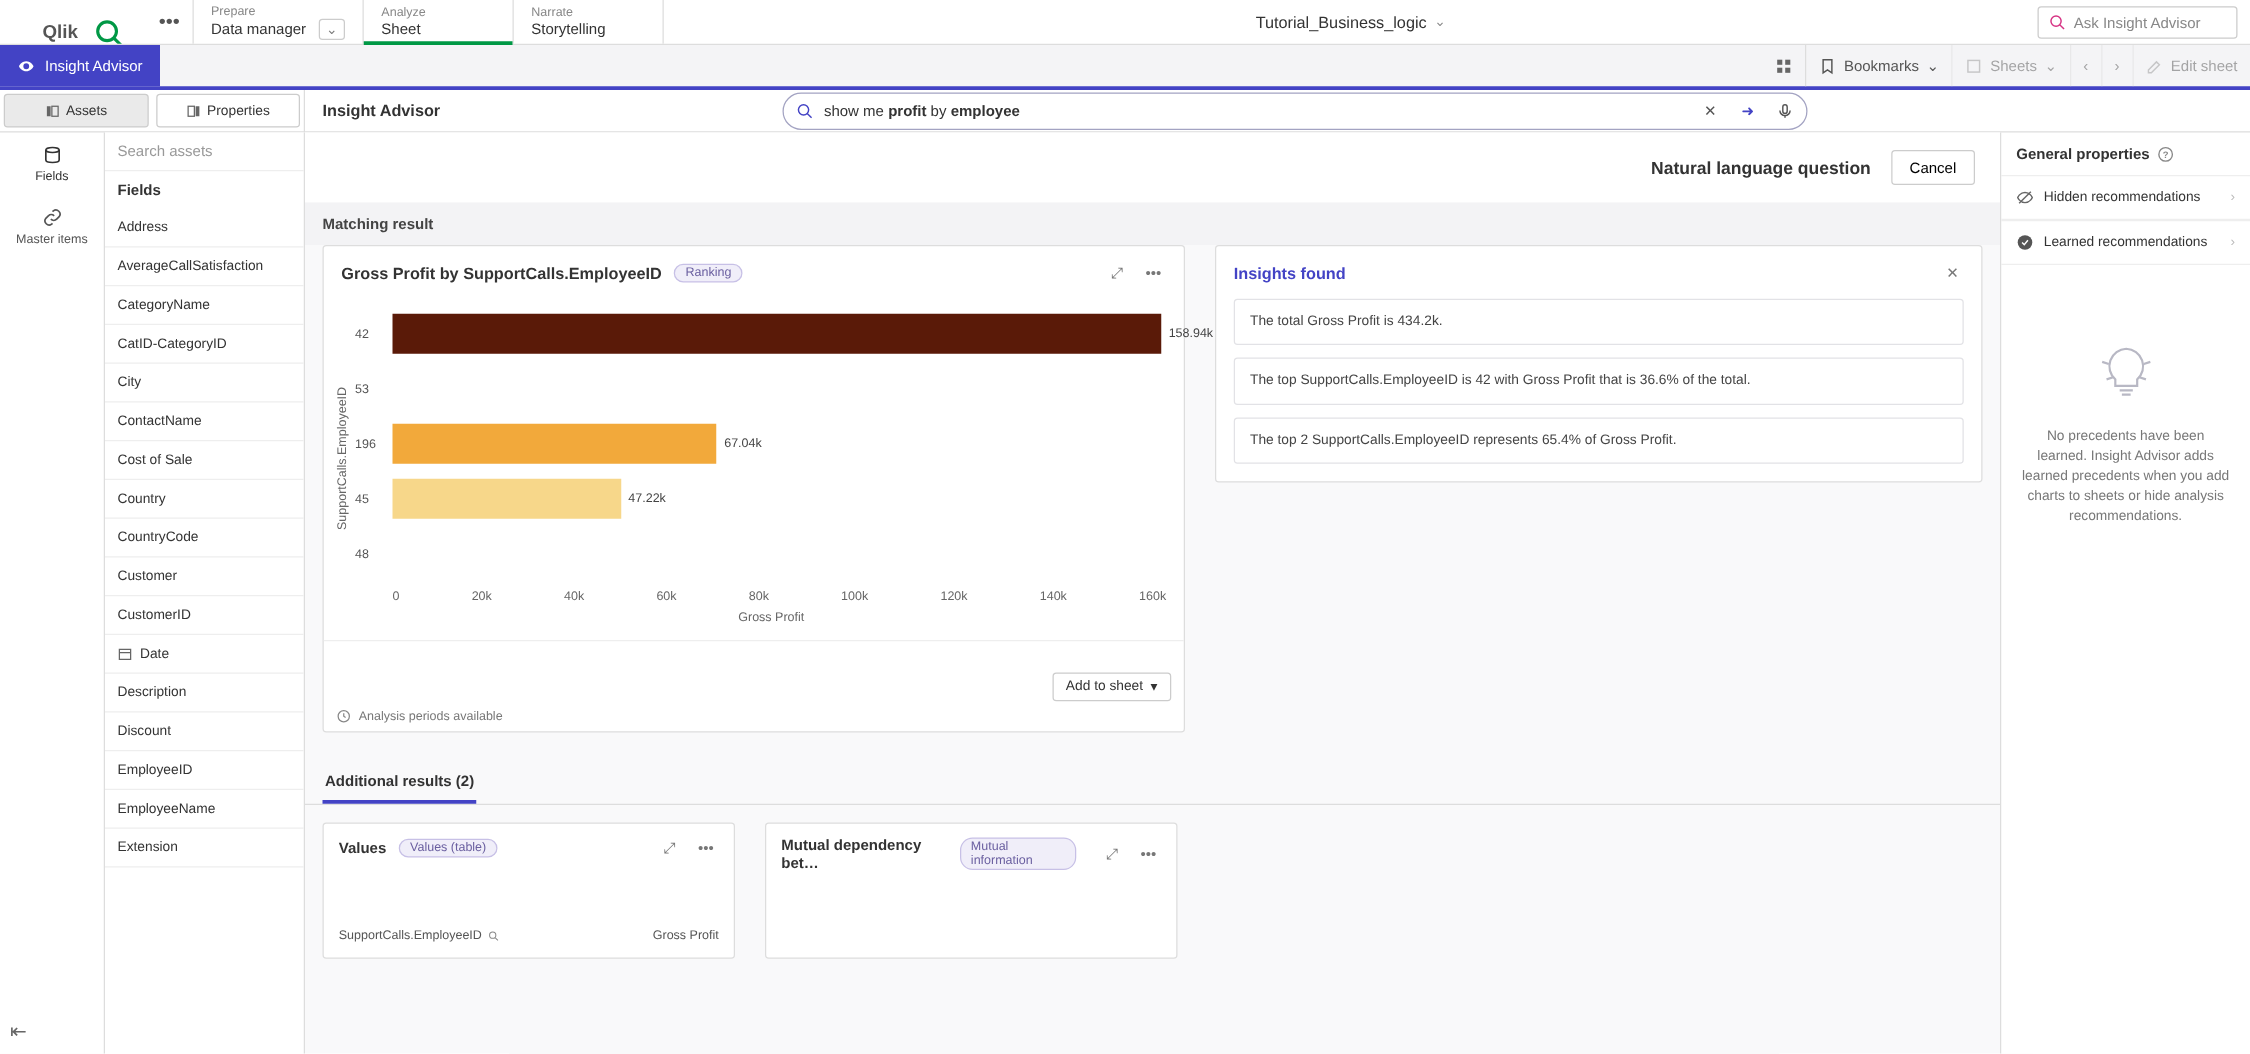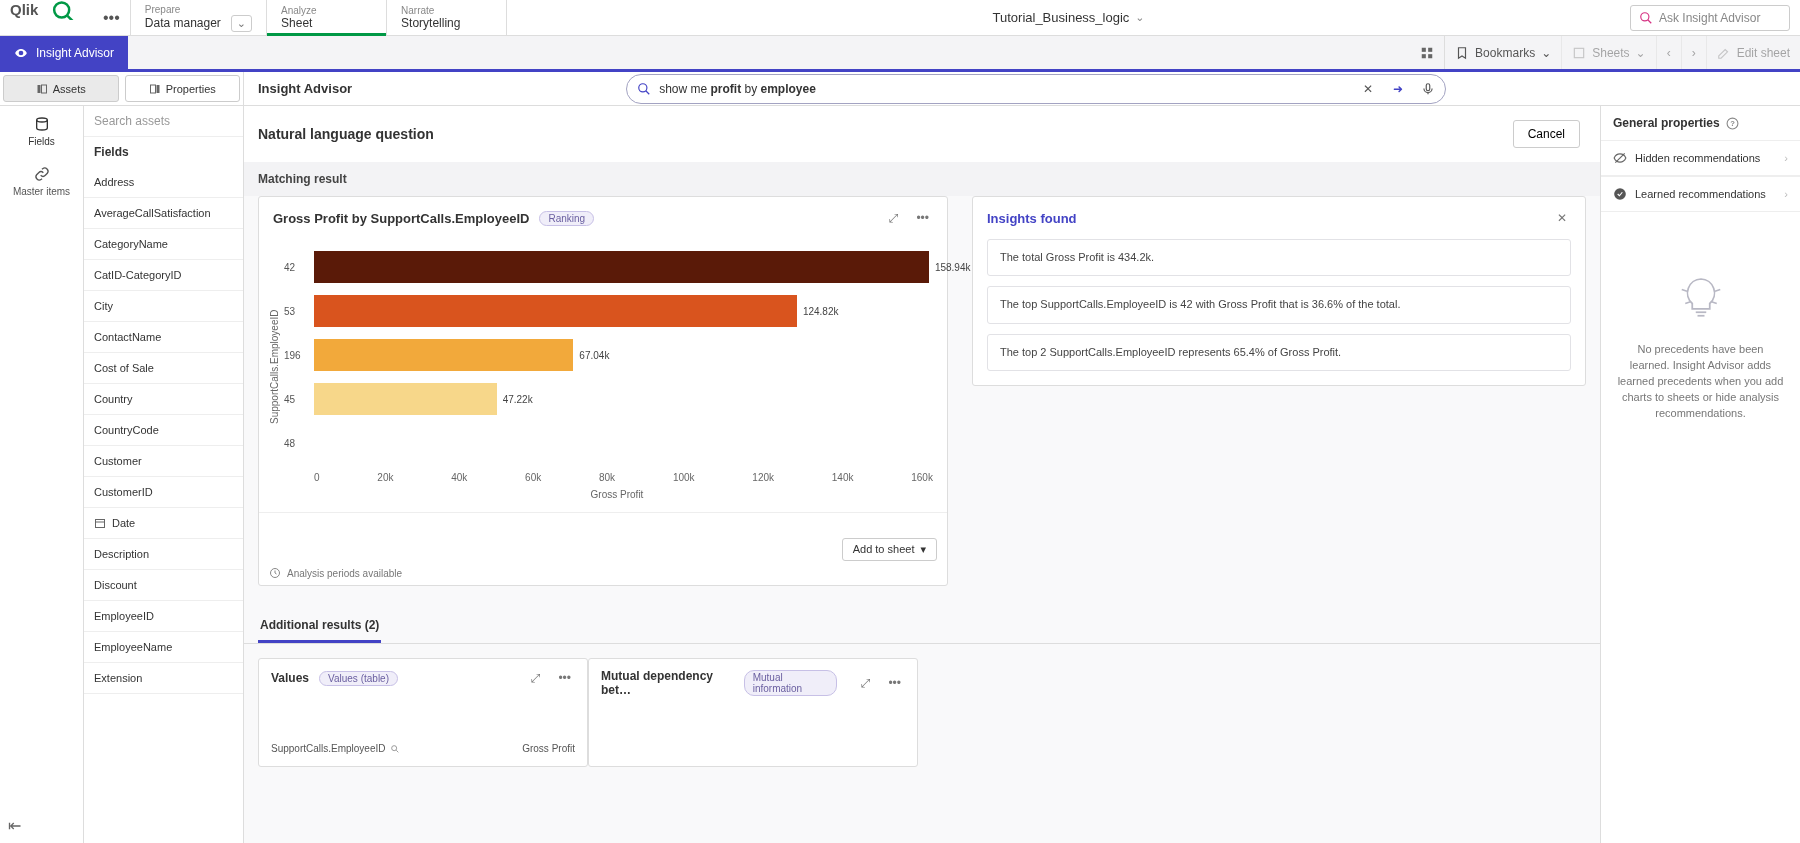--- a/index.html
+++ b/index.html
@@ -1,20 +1,20 @@
 <!DOCTYPE html>
 <html><head>
 <meta charset="utf-8">
 <style>
   * { box-sizing: border-box; margin: 0; padding: 0; }
   body { font-family: -apple-system, BlinkMacSystemFont, "Segoe UI", Arial, sans-serif; font-size: 12px; color: #333; background: #fff; overflow: hidden; }
   
   
   .topbar { height: 36px; display: flex; align-items: center; border-bottom: 1px solid #ddd; background: #fff; }
-  .logo { display: flex; align-items: flex-start; padding: 0 8px 0 10px; height: 100%; }
+  .logo { display: flex; align-items: flex-end; padding: 0 8px 0 10px; height: 100%; margin-left: 24px; }
   .logo svg { height: 20px; }
   .more-icon { padding: 0 10px; cursor: pointer; color: #555; font-size: 16px; }
   .tabbar { display: flex; height: 100%; border-left: 1px solid #ddd; }
   .tab { display: flex; flex-direction: column; justify-content: center; padding: 0 14px; border-right: 1px solid #ddd; min-width: 120px; position: relative; cursor: pointer; }
   .tab .tab-top { font-size: 10px; color: #888; }
   .tab .tab-bot { font-size: 12px; color: #333; display: flex; align-items: center; gap: 6px; }
   .tab.active::after { content:""; position:absolute; left:0; right:0; bottom:-1px; height:3px; background:#009845; }
   .tab .chev { color:#777; font-size:11px; margin-left:4px; border:1px solid #ccc; border-radius:3px; padding:1px 5px; }
   .topbar-center { flex:1; display:flex; justify-content:center; align-items:center; gap:6px; font-size:13px; color:#333; }
   .topbar-center .chev2 { color:#888; font-size:11px; }
@@ -59,21 +59,21 @@
   .workspace { flex:1; display:flex; flex-direction:column; min-width:0; }
   .ws-top-row { height:34px; border-bottom:1px solid #ddd; display:flex; align-items:center; gap:14px; padding:0 14px; }
   .ws-title { font-weight:600; font-size:13px; }
   .searchbox { flex:0 0 auto; margin-left:260px; width:820px; height:30px; border:1px solid #a3a3c2; border-radius:16px; display:flex; align-items:center; padding:0 6px 0 10px; gap:8px; }
   .searchbox svg { width:14px; height:14px; color:#4343c5; }
   .searchbox .sinput { flex:1; font-size:12px; color:#333; }
   .searchbox .sinput .hl { font-weight:600; }
   .sb-iconbtn { width:22px; height:22px; display:flex; align-items:center; justify-content:center; cursor:pointer; color:#555; }
   .ws-body { flex:1; display:flex; min-height:0; }
   .ws-main-scroll { flex:1; overflow-y:auto; background:#f9f9fa; padding:0; min-width:0; }
-  .nat-q-row { display:flex; align-items:center; justify-content:space-between; padding:14px 20px 14px 14px; background:#fff; }
+  .nat-q-row { display:flex; align-items:center; justify-content:flex-end; padding:14px 20px 14px 14px; background:#fff;gap:16px; }
   .nat-q { font-size:14px; font-weight:600; color:#333; }
   .cancel-btn { border:1px solid #ccc; background:#fff; padding:6px 14px; border-radius:3px; font-size:12px; cursor:pointer; }
   
   .section-bar { padding:10px 14px; font-size:12px; font-weight:600; color:#444; background:#f3f3f5; }
   
   .cards-row { display:flex; gap:24px; padding:0 14px 14px 14px; align-items:flex-start; }
   .card { background:#fff; border:1px solid #ddd; border-radius:3px; }
   .chart-card { flex: 0 0 690px; display:flex; flex-direction:column; }
   .card-head { display:flex; align-items:center; gap:10px; padding:12px 14px; }
   .card-title { font-size:13px; font-weight:600; color:#333; }
@@ -99,21 +99,21 @@
   
   .insights-card { flex:1; }
   .insights-card .card-head { justify-content:space-between; }
   .insights-list { padding:0 14px 14px 14px; display:flex; flex-direction:column; gap:10px; }
   .insight-item { border:1px solid #e2e2e6; border-radius:3px; padding:10px 12px; font-size:11px; color:#444; line-height:1.4; }
 
   .tabs-row { display:flex; padding:10px 14px 0 14px; gap:16px; border-bottom:1px solid #ddd; background:#f9f9fa; }
   .mini-tab { font-size:12px; font-weight:600; color:#333; padding:8px 2px; border-bottom:3px solid transparent; cursor:pointer; }
   .mini-tab.active { border-bottom-color:#4343c5; }
 
-  .mini-cards-row { display:flex; padding:14px; }
+  .mini-cards-row { display:flex; gap:24px; padding:14px; }
   .mini-card { width:330px; background:#fff; border:1px solid #ddd; border-radius:3px; }
   .mini-card .card-head { padding:10px 12px; }
   .mini-card .card-title { font-size:12px; }
   .mini-body { padding:6px 12px 12px; font-size:10px; color:#666; }
   .mini-table-head { display:flex; justify-content:space-between; margin-top:40px; }
   .mini-th { font-size:10px; color:#555; display:flex; align-items:center; gap:4px; }
 
   
   .rightbar { width:200px; border-left:1px solid #ddd; display:flex; flex-direction:column; }
   .rb-head { display:flex; align-items:center; gap:6px; padding:10px 12px; font-size:12px; font-weight:600; }
@@ -326,25 +326,20 @@
                     <div class="bar-row">
                       <div class="bar-cat">42</div>
                       <div class="bar-track">
                         <div class="bar-rect" style="width:99.34%;background:#5a1a08">
                           <span class="bar-val">158.94k</span>
                         </div>
                       </div>
                     </div>
                     <div class="bar-row">
                       <div class="bar-cat">53</div>
-                      <div class="bar-track">
-                        <div class="bar-rect" style="width:78.01%;background:#d9541e">
-                          <span class="bar-val">124.82k</span>
-                        </div>
-                      </div>
                     </div>
                     <div class="bar-row">
                       <div class="bar-cat">196</div>
                       <div class="bar-track">
                         <div class="bar-rect" style="width:41.90%;background:#f2a93b">
                           <span class="bar-val">67.04k</span>
                         </div>
                       </div>
                     </div>
                     <div class="bar-row">

